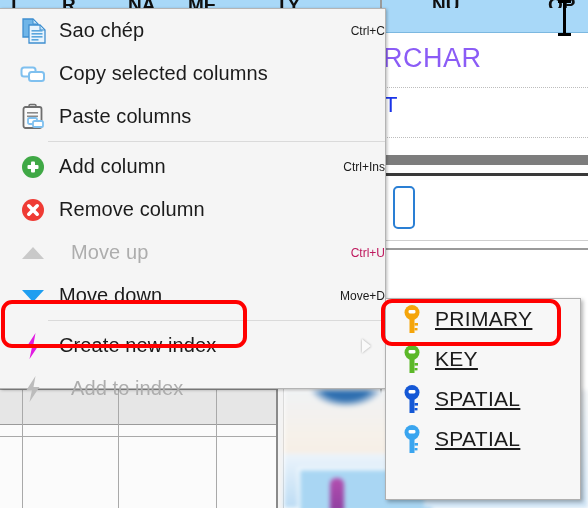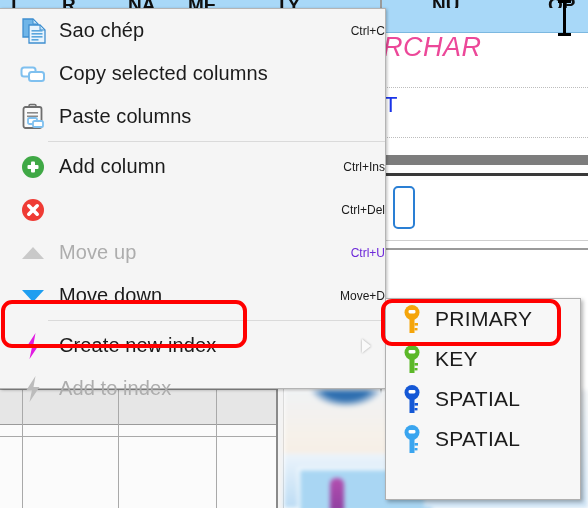--- a/index.html
+++ b/index.html
@@ -36,22 +36,22 @@
     position: absolute; left: 563px; top: 0px; width: 3px; height: 36px;
     background: #000;
   }
   .bg-caret::before, .bg-caret::after {
     content: ""; position: absolute; left: -5px; width: 13px; height: 3px; background: #000;
   }
   .bg-caret::before { top: 0; }
   .bg-caret::after { bottom: 0; }
 
   .bg-type-text {
-    position: absolute; left: 383px; top: 32px;
-    font-size: 27px; color: #ec4899; letter-spacing: .5px; white-space: nowrap; font-style: italic;
+    position: absolute; left: 383px; top: 43px;
+    font-size: 27px; color: #8b5cf6; letter-spacing: .5px; white-space: nowrap;
   }
   .bg-blue-text {
     position: absolute; left: 384px; top: 92px;
     font-size: 22px; color: #1a34e8; white-space: nowrap;
   }
   .bg-hline {
     position: absolute; height: 1px; background: #cfcfcf; left: 382px; right: 0;
   }
   .bg-dotline {
     position: absolute; height: 0; left: 382px; right: 0;
@@ -114,34 +114,34 @@
     background: #f5f5f5;
     border: 1px solid #b4b4b4;
     border-left: none;
     box-shadow: 1px 1px 3px rgba(0,0,0,.28);
     z-index: 10;
   }
   .menu-item {
     position: relative; height: 43px; display: flex; align-items: center;
     padding-left: 13px; cursor: default;
   }
-  .menu-item.disabled { color: #adadad; }
+  .menu-item.disabled { color: #adadad; gap: 12px; }
   .mi-icon {
     width: 40px; min-width: 40px; height: 40px;
     display: flex; align-items: center; justify-content: center;
   }
   .mi-label {
     font-size: 20px; color: #1b1b1b; white-space: nowrap;
     padding-left: 6px; letter-spacing: .1px;
   }
   .menu-item.disabled .mi-label { color: #adadad; }
   .mi-shortcut {
     position: absolute; right: 0; font-size: 12px; color: #1b1b1b; white-space: nowrap;
   }
-  .menu-item.disabled .mi-shortcut { color: #6d28d9; }
+  .menu-item.disabled .mi-shortcut { color: #be185d; }
   .mi-arrow {
     position: absolute; right: 14px; width: 0; height: 0;
     border-left: 9px solid #fafafa;
     border-top: 7px solid transparent;
     border-bottom: 7px solid transparent;
     filter: drop-shadow(0 0 1px rgba(150,150,150,.9));
   }
   .menu-sep {
     height: 1px; margin: 3px 0 3px 48px; background: #dadada;
   }
@@ -151,21 +151,21 @@
     position: absolute; left: 385px; top: 298px; width: 196px; height: 202px;
     background: #f7f7f7;
     border: 1px solid #b0b0b0;
     box-shadow: 2px 2px 4px rgba(0,0,0,.30);
     z-index: 12;
   }
   .sub-item {
     height: 40px; display: flex; align-items: center; padding-left: 7px; cursor: default;
   }
   .sub-icon { width: 38px; min-width: 38px; display: flex; align-items: center; justify-content: center; }
-  .sub-label { font-size: 21px; color: #1b1b1b; letter-spacing: .3px; padding-left: 4px; }
+  .sub-label { font-size: 21px; color: #1b1b1b; letter-spacing: .3px; padding-left: 4px; text-decoration: underline; }
 
   
   .annot {
     position: absolute; border: 4px solid #ff0000; border-radius: 11px;
     pointer-events: none; z-index: 20;
   }
   #annot-create-new-index { left: 1px; top: 300px; width: 246px; height: 48px; }
   #annot-primary { left: 381px; top: 299px; width: 180px; height: 47px; }
 </style>
 </head>
@@ -278,21 +278,21 @@
   <div class="menu-item">
     <span class="mi-icon">
       <svg width="26" height="26" viewBox="0 0 26 26">
         <circle cx="13" cy="13" r="11" fill="#ef3b34"></circle>
         <g stroke="#ffffff" stroke-width="3.6" stroke-linecap="round">
           <line x1="8.8" y1="8.8" x2="17.2" y2="17.2"></line>
           <line x1="17.2" y1="8.8" x2="8.8" y2="17.2"></line>
         </g>
       </svg>
     </span>
-    <span class="mi-shortcut">Ctrl+Del</span>
+    <span class="mi-label">Remove column</span>
   </div>
 
   <div class="menu-item disabled">
     <span class="mi-icon">
       <svg width="26" height="20" viewBox="0 0 26 20">
         <path d="M13 4 L24 16 L2 16 Z" fill="#c9c9c9"></path>
       </svg>
     </span>
     <span class="mi-label">Move up</span>
     <span class="mi-shortcut">Ctrl+U</span>

